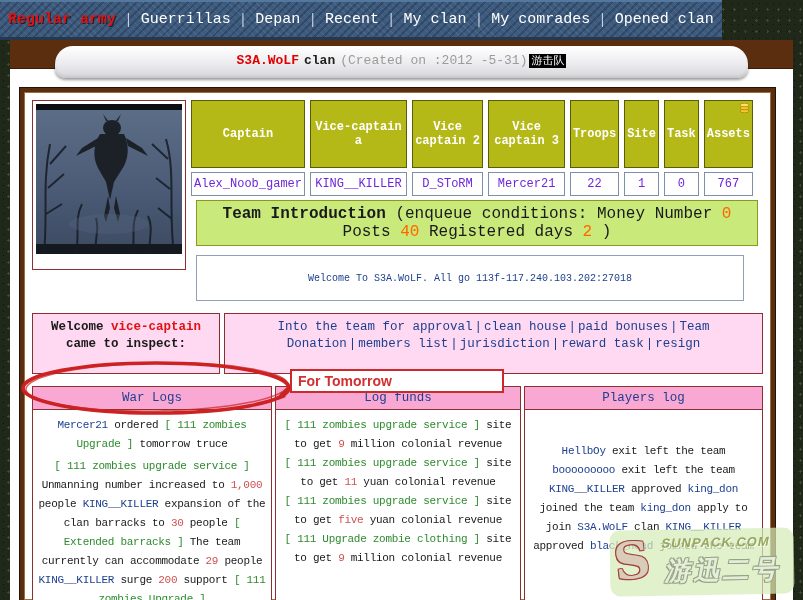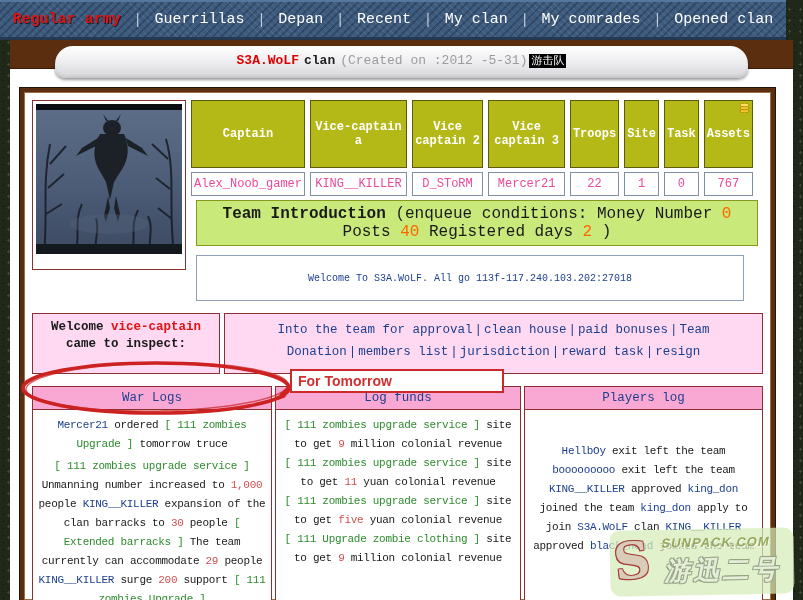--- a/index.html
+++ b/index.html
@@ -8,21 +8,21 @@
     font-family:"Liberation Mono", monospace;
     background-color:#20281a;
     background-image:
       radial-gradient(rgba(0,0,0,.55) 18%, transparent 19%),
       radial-gradient(rgba(96,116,66,.45) 16%, transparent 17%);
     background-size:7px 7px, 11px 11px;
     background-position:0 0, 3px 4px;
   }
   
   .navbar{
-    position:absolute;left:0;top:0;width:786px;height:40px;box-sizing:border-box;
+    position:absolute;left:0;top:0;width:722px;height:40px;box-sizing:border-box;
     background-color:#3d5b7f;
     background-image:
       repeating-linear-gradient(135deg, rgba(0,0,0,.20) 0 2px, transparent 2px 6px),
       repeating-linear-gradient(45deg, rgba(255,255,255,.07) 0 1px, transparent 1px 5px);
     border-top:2px solid #54779d;border-bottom:3px solid #24384f;
     display:flex;align-items:center;justify-content:space-evenly;
     color:#fff;font-size:15px;
   }
   .nav-brand{color:#e01212;font-weight:bold;text-shadow:1px 1px 0 rgba(0,0,0,.6);cursor:pointer;}
   .nav-item{color:#fff;cursor:pointer;white-space:nowrap;}
@@ -51,41 +51,41 @@
   .row-a{display:flex;}
   .photo-frame{width:154px;height:170px;box-sizing:border-box;border:1px solid #8a3030;background:#fff;padding:3px 3px 14px 3px;}
   .photo-frame svg{display:block;}
   .summary{flex:1;margin-left:5px;min-width:0;}
   table.summary-table{width:100%;border-collapse:separate;border-spacing:5px 4px;margin:-4px -5px -2px -5px;}
   table.summary-table th{
     background:#b5b917;color:#fff;font-weight:bold;font-size:12px;line-height:14px;
     border:1px solid #5b5b0c;height:40px;padding:13px 2px;position:relative;
   }
   table.summary-table td{
-    border:1px solid #7e8fa8;color:#ec4899;text-align:center;font-size:12px;height:20px;background:#fff;padding:1px 2px;white-space:nowrap;
+    border:1px solid #7e8fa8;color:#6d28d9;text-align:center;font-size:12px;height:20px;background:#fff;padding:1px 2px;white-space:nowrap;
   }
   .coin-icon{position:absolute;right:2px;top:2px;}
   .intro-bar{
     margin:2px 5px 0 5px;background:#c9e97b;border:1px solid #89991f;
     text-align:center;font-size:16px;padding:4px 0;color:#1a1a1a;
   }
   .welcome-box{
     margin:9px 19px 0 5px;border:1px solid #8fa0b8;height:46px;box-sizing:border-box;
     display:flex;align-items:center;justify-content:center;color:#1d3f8f;font-size:10px;
   }
   
   .row-b{display:flex;gap:4px;margin-top:12px;height:61px;}
   .pink-left{
     width:188px;box-sizing:border-box;background:#ffd9f2;border:1px solid #8a3030;
     text-align:center;font-weight:bold;font-size:12.5px;color:#1a1a1a;padding-top:5px;line-height:17px;
   }
   .role-red{color:#e01212;}
   .pink-right{
     flex:1;box-sizing:border-box;background:#ffd9f2;border:1px solid #8a3030;
-    text-align:center;font-size:12.5px;color:#1d3f8f;padding:5px 10px;line-height:22px;
+    text-align:center;font-size:12.5px;color:#1d3f8f;padding:5px 10px;line-height:17px;
   }
   .pink-link{cursor:pointer;}
   .pink-sep{margin:0 2px;}
   
   .row-c{display:flex;gap:3px;margin-top:12px;height:258px;}
   .log-col{box-sizing:border-box;border:1px solid #8a3030;background:#fff;display:flex;flex-direction:column;overflow:hidden;}
   .col-war{width:240px;}
   .col-funds{width:246px;}
   .col-players{flex:1;}
   .col-header{

